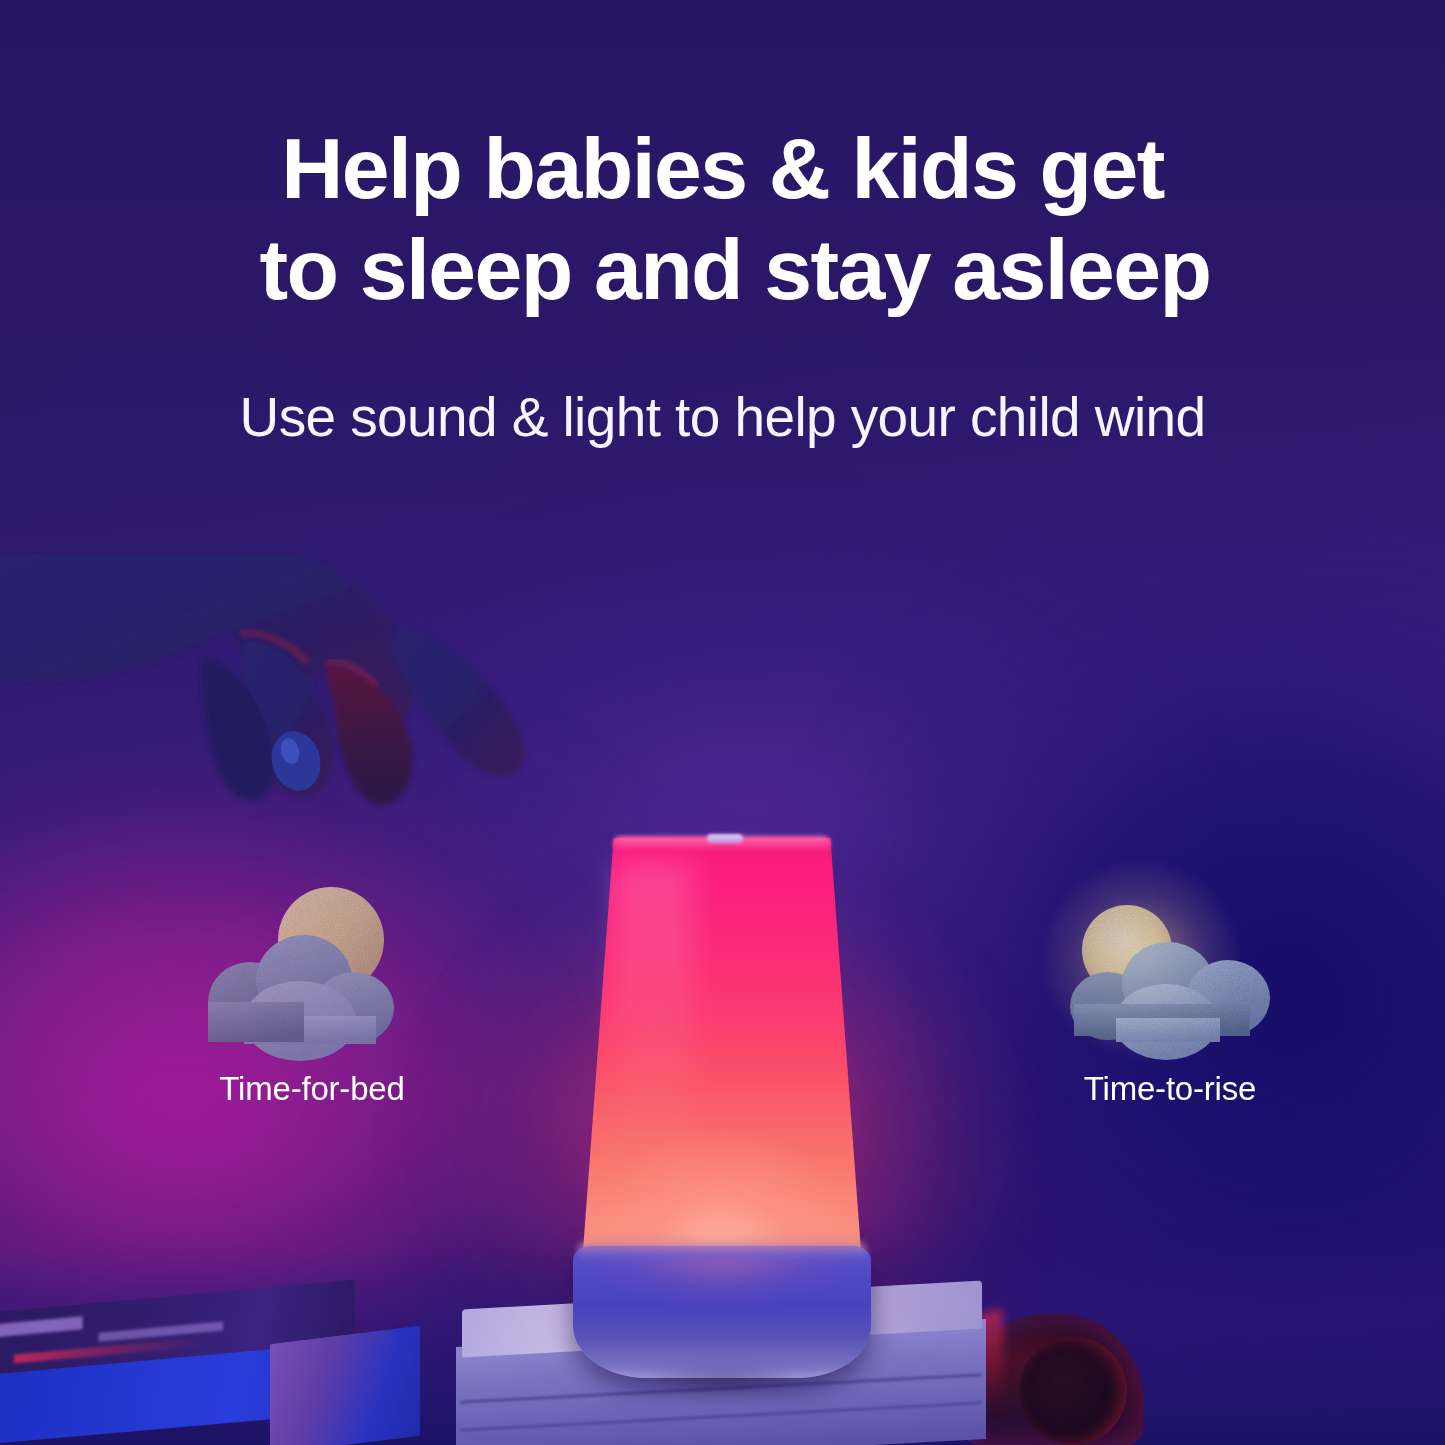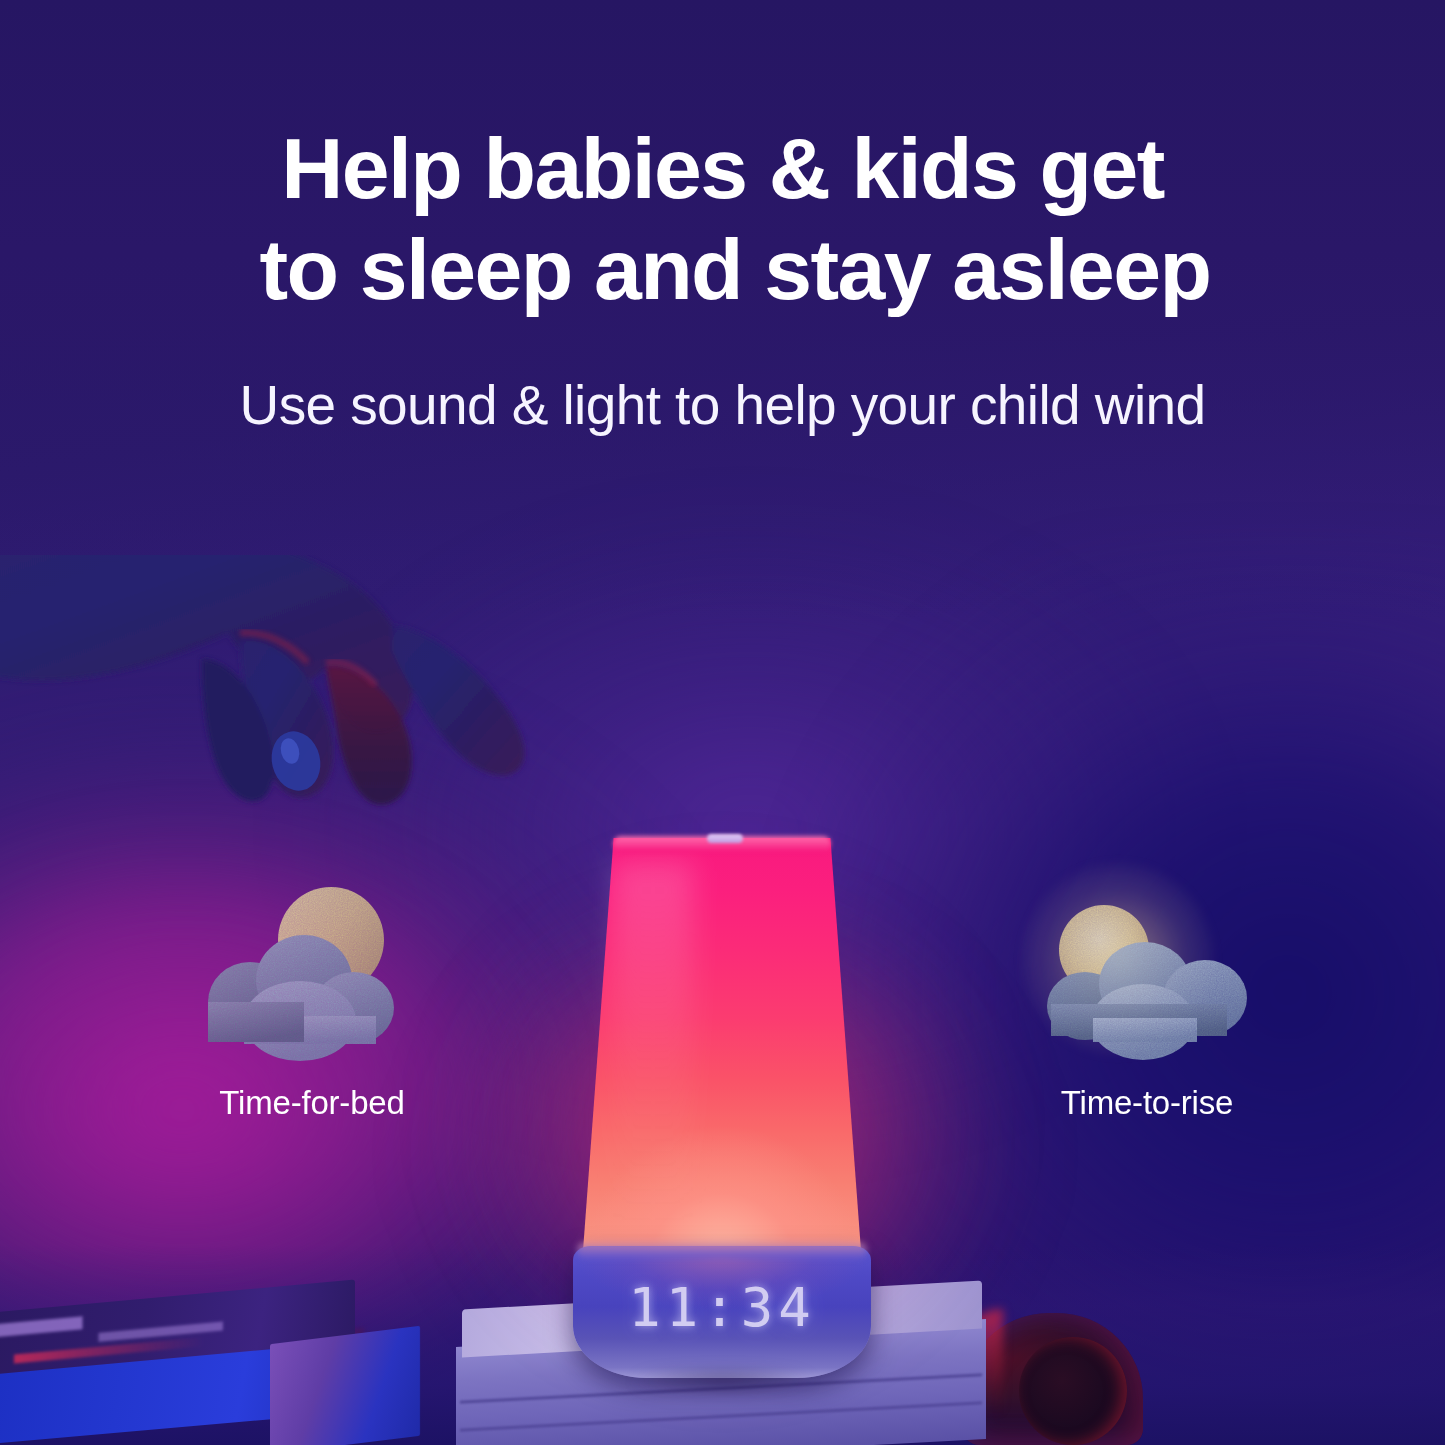--- a/index.html
+++ b/index.html
@@ -54,42 +54,42 @@
     z-index:30;
   }
   .headline{
     margin:0;padding-top:118px;
     font-size:86px;line-height:1.18;
     font-weight:700;letter-spacing:-1.6px;
     color:#ffffff;
   }
   .headline .l2{display:block;padding-left:25px;}
   .subhead{
-    margin:0;padding-top:44px;
+    margin:12px;padding-top:44px;
     font-size:55px;line-height:1.46;
     font-weight:400;letter-spacing:-0.6px;
     color:#f6f4ff;
   }
   .subhead .l2{display:block;}
 
   
   .hand{
     position:absolute;left:-60px;top:555px;width:680px;height:340px;z-index:14;
   }
   .hand svg{display:block;width:100%;height:100%;}
 
   
   .icon-group{position:absolute;z-index:26;text-align:center;}
   .icon-group .art{position:relative;width:240px;height:190px;margin:0 auto;}
   .icon-label{
-    margin-top:14px;font-size:33px;color:#ffffff;font-weight:400;letter-spacing:-0.2px;
+    margin-top:0;font-size:33px;color:#ffffff;font-weight:400;letter-spacing:-0.2px;
     white-space:nowrap;
   }
   #bed-group{left:191px;top:880px;width:242px;}
-  #rise-group{left:1026px;top:880px;width:242px;}
+  #rise-group{left:1049px;top:880px;width:242px;}
   .sunglow{
     position:absolute;border-radius:50%;
     background:radial-gradient(circle at 50% 50%, rgba(255,228,160,0.55) 0%, rgba(255,215,150,0.30) 28%, rgba(232,196,150,0.14) 50%, rgba(210,180,160,0.04) 72%, rgba(200,175,160,0) 100%);
     filter:blur(6px);
   }
 
   
   .surface{
     position:absolute;left:0;bottom:0;width:100%;height:200px;z-index:16;
     background:linear-gradient(180deg, rgba(58,30,130,0) 0%, rgba(48,26,120,0.35) 30%, rgba(36,22,112,0.75) 70%, rgba(28,18,100,0.95) 100%);
@@ -347,21 +347,20 @@
   </div>
 
   <div class="lamp">
     <div class="lamp-halo"></div>
     <div class="lamp-shade"></div>
     <div class="lamp-shade-gloss"></div>
     <div class="lamp-shade-topedge"></div>
     <div class="lamp-topbutton"></div>
     <div class="lamp-base"></div>
     <div class="lamp-base-toplip"></div>
-    <div class="clock">11:34</div>
     <div class="lamp-shadow"></div>
   </div>
 
   <div class="icon-group" id="bed-group">
     <div class="art">
       <svg viewBox="0 0 240 190" xmlns="http://www.w3.org/2000/svg">
         <defs>
           <linearGradient id="moonG" x1="0" y1="0" x2="1" y2="1">
             <stop offset="0%" stop-color="#f2e3ae"></stop>
             <stop offset="48%" stop-color="#e3cf93"></stop>

